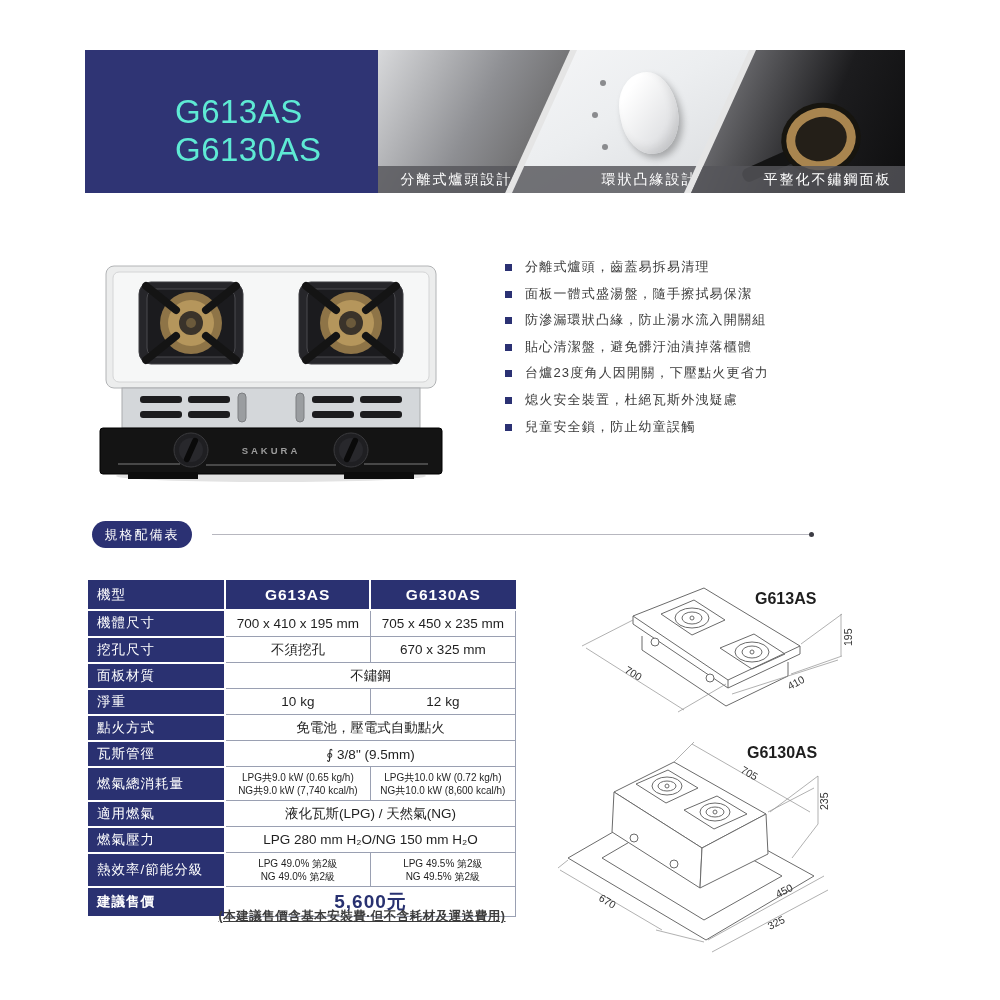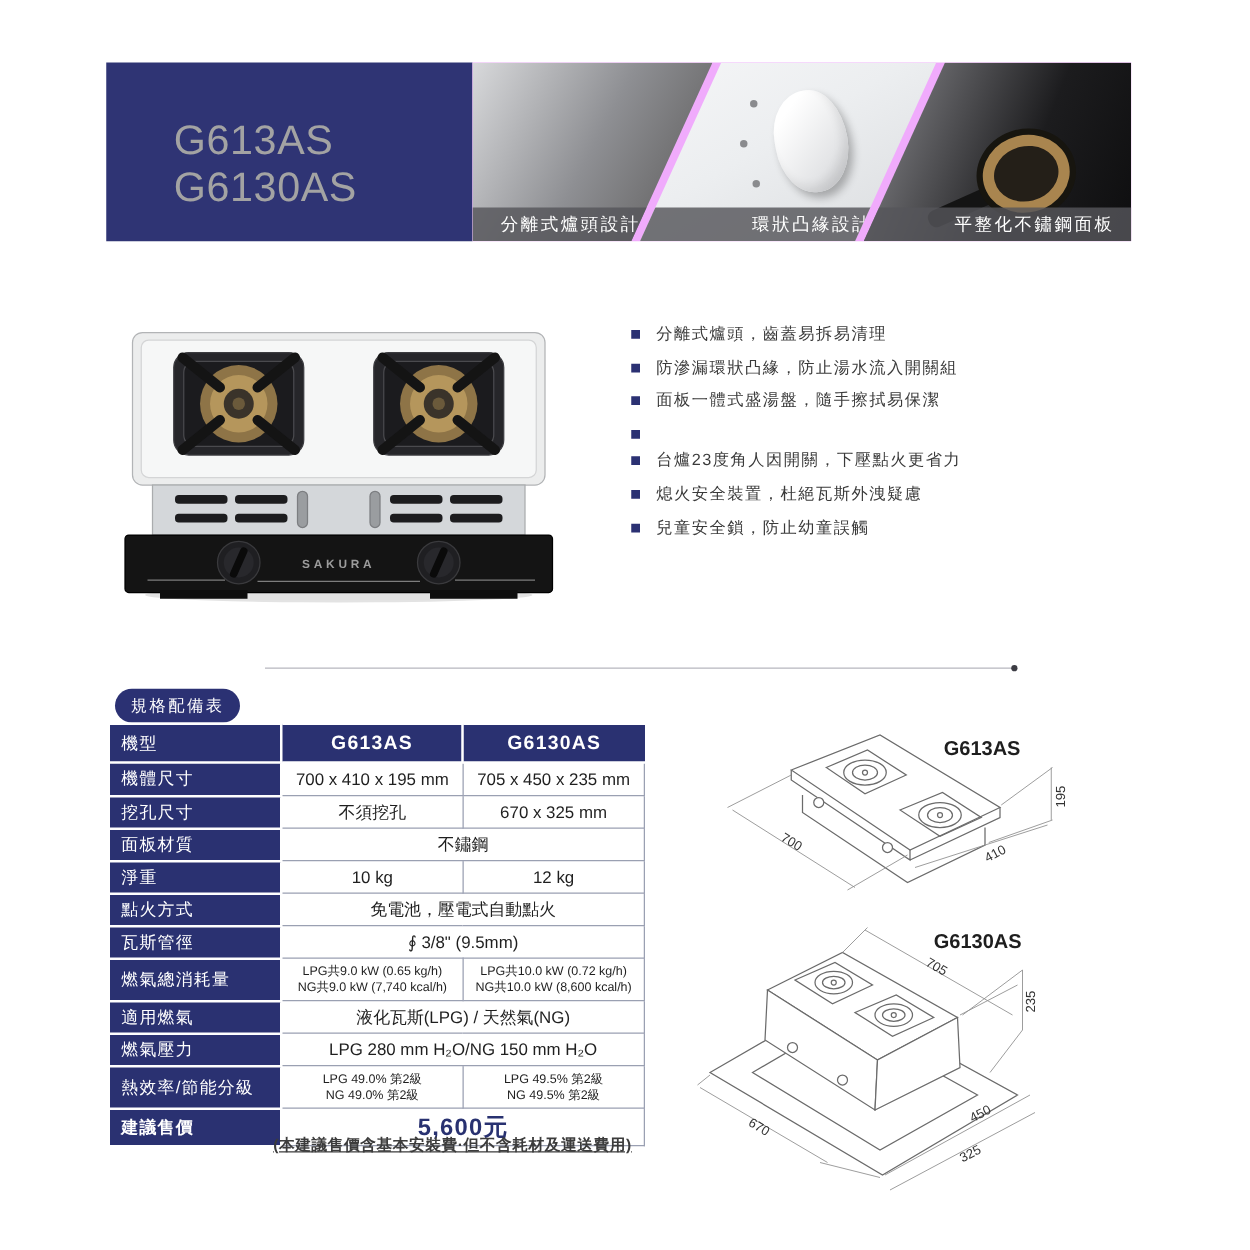--- a/index.html
+++ b/index.html
@@ -2,22 +2,22 @@
 <html><head>
 <meta charset="utf-8">
 <style>
   html,body{margin:0;padding:0;background:#fff;}
   body{font-family:"Liberation Sans","DejaVu Sans",sans-serif;color:#333;}
   .canvas{position:relative;width:1000px;height:1000px;background:#fff;overflow:hidden;}
 
   
   .banner{position:absolute;left:85px;top:50px;width:820px;height:143px;display:flex;}
   .banner-left{width:293px;height:143px;background:#2f3474;display:flex;align-items:center;}
-  .banner-title{color:#a3a3a3;font-size:33px;letter-spacing:.5px;word-spacing:16px;padding-left:54px;padding-top:18px;}
-  .photo-strip{position:relative;flex:1;height:143px;background:#f0abfc;}
+  .banner-title{color:#5eead4;font-size:33px;letter-spacing:.5px;word-spacing:16px;padding-left:54px;padding-top:18px;margin-left:36px;}
+  .photo-strip{position:relative;flex:1;height:143px;background:#e5e5e5;}
   .photo-seg{position:absolute;top:0;left:0;width:527px;height:143px;}
   .seg1{clip-path:polygon(0 0,192px 0,127px 143px,0 143px);
         background:
          radial-gradient(circle at 42% 38%, #151210 0 11px, #7a6038 11px 17px, #2e2418 17px 20px, #a8854e 20px 27px, #6e5631 27px 31px, #19160f 31px 40px, #23201c 40px 48px, rgba(0,0,0,0) 48px),
          linear-gradient(118deg,#d8d9db 0%,#8e8f93 22%,#4a4846 50%,#121110 90%);}
   .seg2{clip-path:polygon(199px 0,371px 0,306px 143px,134px 143px);
         background:linear-gradient(150deg,#fbfbfc 0%,#eceef0 45%,#cfd1d4 100%);}
   .seg3{clip-path:polygon(378px 0,527px 0,527px 143px,313px 143px);
         background:linear-gradient(112deg,#f0f1f2 0%,#d5d7da 30%,#7c7c80 58%,#1c1c1e 82%,#0e0e0f 100%);}
   .knob-oval{position:absolute;left:242px;top:22px;width:58px;height:82px;border-radius:52% 48% 50% 50%/46% 54% 50% 50%;
@@ -32,21 +32,21 @@
   .cap1{padding-right:370px;}
   .cap2{padding-left:128px;padding-right:112px;}
   .cap3{padding-left:372px;}
 
   
   .features{position:absolute;left:505px;top:258px;width:440px;list-style:none;margin:0;padding:0;}
   .features li{display:flex;margin-bottom:8.6px;font-size:13px;letter-spacing:1.2px;color:#3a3a3a;line-height:18px;}
   .bullet{flex:0 0 auto;width:7px;height:7px;background:#2b3173;margin:6px 13px 0 0;}
 
   
-  .pill{position:absolute;left:92px;top:551px;width:100px;height:27px;background:#2b3173;border-radius:14px;
+  .pill{position:absolute;left:92px;top:521px;width:100px;height:27px;background:#2b3173;border-radius:14px;
         color:#fff;font-size:13px;letter-spacing:2px;display:flex;align-items:center;justify-content:center;}
   .rule{position:absolute;left:212px;top:534px;width:600px;height:1px;background:#b7b7bf;}
   .rule-dot{position:absolute;left:809px;top:532px;width:5px;height:5px;border-radius:50%;background:#3c3c44;}
 
   
   .spec{position:absolute;left:88px;top:578px;border-collapse:collapse;table-layout:fixed;width:428px;}
   .spec td{padding:0;vertical-align:middle;}
   .spec .lbl{width:127px;background:#2a3171;color:#fff;font-size:13.5px;letter-spacing:1px;
              padding-left:9px;border:2px solid #fff;border-left:none;}
   .spec tr.hdr td{height:29px;}
@@ -178,28 +178,29 @@
     </g>
   </svg>
 
   <ul class="features">
     <li>
         <span class="bullet"></span>
         <span>分離式爐頭，齒蓋易拆易清理</span>
       </li>
     <li>
         <span class="bullet"></span>
+        <span>面板一體式盛湯盤，隨手擦拭易保潔</span>
+      </li>
+    <li>
+        <span class="bullet"></span>
         <span>防滲漏環狀凸緣，防止湯水流入開關組</span>
       </li>
     <li>
         <span class="bullet"></span>
-        <span>面板一體式盛湯盤，隨手擦拭易保潔</span>
-      </li>
-    <li>
-        <span class="bullet"></span>
+        <span>貼心清潔盤，避免髒汙油漬掉落櫃體</span>
       </li>
     <li>
         <span class="bullet"></span>
         <span>台爐23度角人因開關，下壓點火更省力</span>
       </li>
     <li>
         <span class="bullet"></span>
         <span>熄火安全裝置，杜絕瓦斯外洩疑慮</span>
       </li>
     <li>

